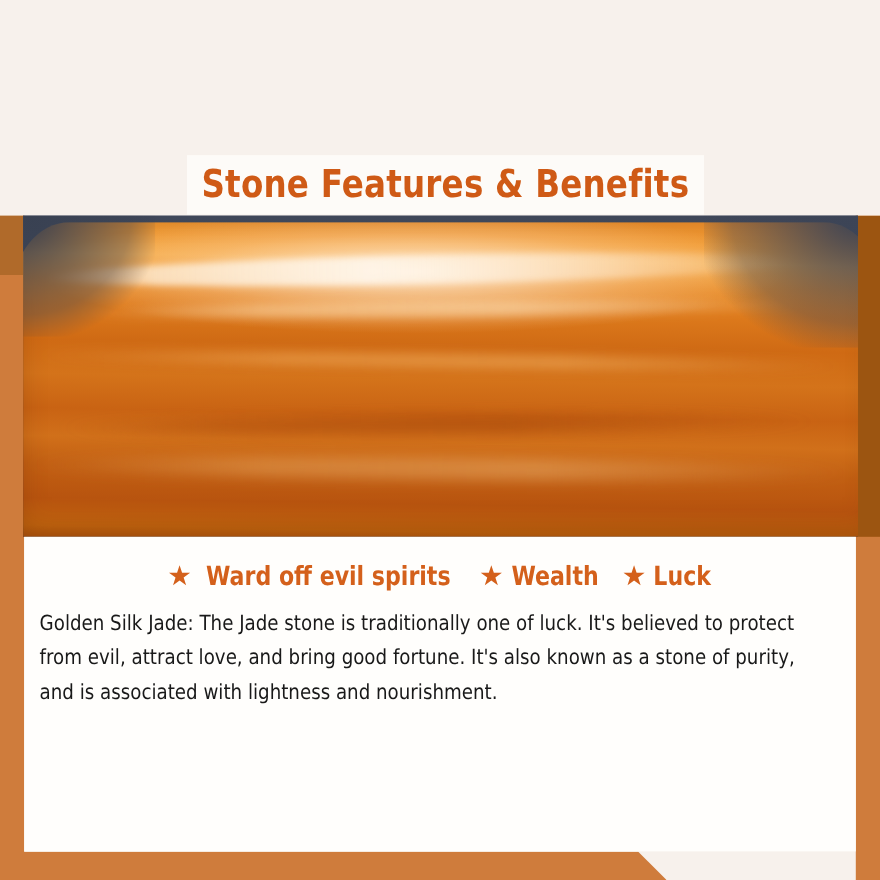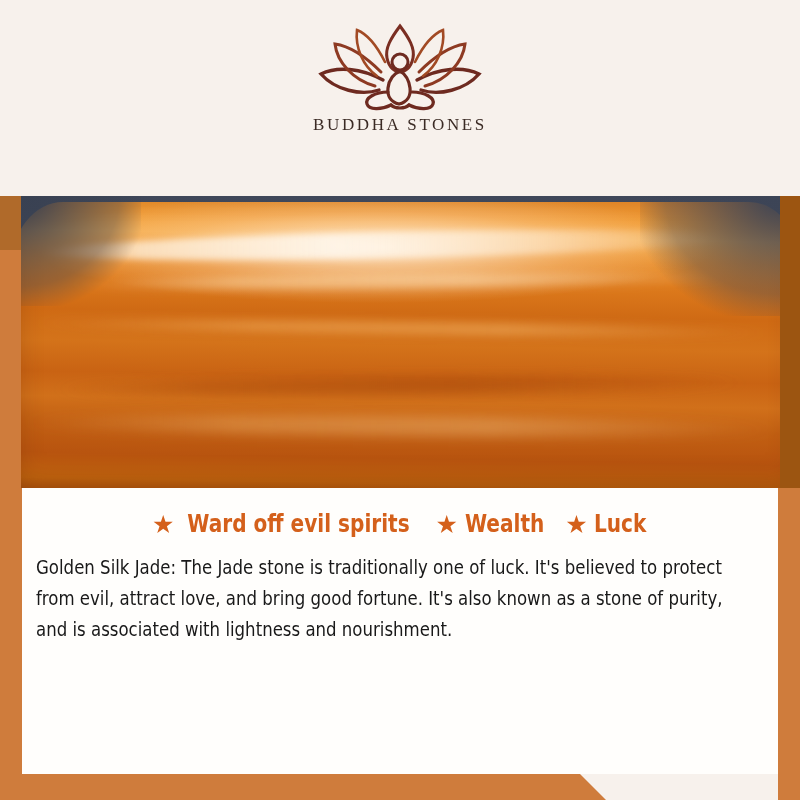--- a/index.html
+++ b/index.html
@@ -269,50 +269,24 @@
 <div class="poster">
 
   <div class="frame-top"></div>
   <div class="frame-right"></div>
   <div class="frame-bottom"></div>
   <div class="frame-left"></div>
   <div class="frame-left-upper"></div>
   <div class="frame-right-stone"></div>
 
   <div class="header">
-    <div class="logo-wrap">
-      <svg class="logo-mark" width="190" height="90" viewBox="0 0 190 90">
-        <g fill="none" stroke="#7a2e22" stroke-width="3" stroke-linecap="round">
-
-          <path d="M78 58 C56 46 32 44 16 52 C30 68 56 74 74 68" stroke="#6e2a20" stroke-width="3.4"></path>
-
-          <path d="M112 58 C134 46 158 44 174 52 C160 68 134 74 116 68" stroke="#6e2a20" stroke-width="3.4"></path>
-
-          <path d="M76 50 C60 34 44 24 30 22 C32 40 48 58 70 64" stroke="#8e3a22" stroke-width="3"></path>
-
-          <path d="M114 50 C130 34 146 24 160 22 C158 40 142 58 120 64" stroke="#8e3a22" stroke-width="3"></path>
-
-          <path d="M80 40 C72 24 62 12 52 8 C50 26 58 44 72 54" stroke="#a24a24" stroke-width="2.6"></path>
-
-          <path d="M110 40 C118 24 128 12 138 8 C140 26 132 44 118 54" stroke="#a24a24" stroke-width="2.6"></path>
-
-          <path d="M95 4 C86 16 80 26 82 36 C84 46 90 50 95 50 C100 50 106 46 108 36 C110 26 104 16 95 4 Z" stroke="#7a2e22" stroke-width="3"></path>
-
-          <circle cx="95" cy="40" r="8" stroke="#6e2a20" stroke-width="3"></circle>
-
-          <path d="M95 49 C88 52 84 58 83 66 C82 74 86 80 94 82 C102 80 106 74 105 66 C104 58 100 52 95 49 Z" stroke="#6e2a20" stroke-width="3.2"></path>
-
-          <path d="M83 70 C70 70 60 76 62 82 C64 88 76 88 86 83" stroke="#6e2a20" stroke-width="3.2"></path>
-          <path d="M107 70 C120 70 130 76 128 82 C126 88 114 88 104 83" stroke="#6e2a20" stroke-width="3.2"></path>
-          <path d="M86 83 C90 87 100 87 104 83" stroke="#6e2a20" stroke-width="3.2"></path>
-        </g>
-      </svg>
-      <div class="brand-name">BUDDHA STONES</div>
+
+    <div class="title-panel">
+      <div class="title-text">Stone Features &amp; Benefits</div>
     </div>
-
   </div>
 
   <div class="photo">
     <div class="photo-bg"></div>
     <div class="stone">
       <div class="streak s1"></div>
       <div class="streak s2"></div>
       <div class="streak s3"></div>
       <div class="streak s4"></div>
       <div class="streak s5"></div>

